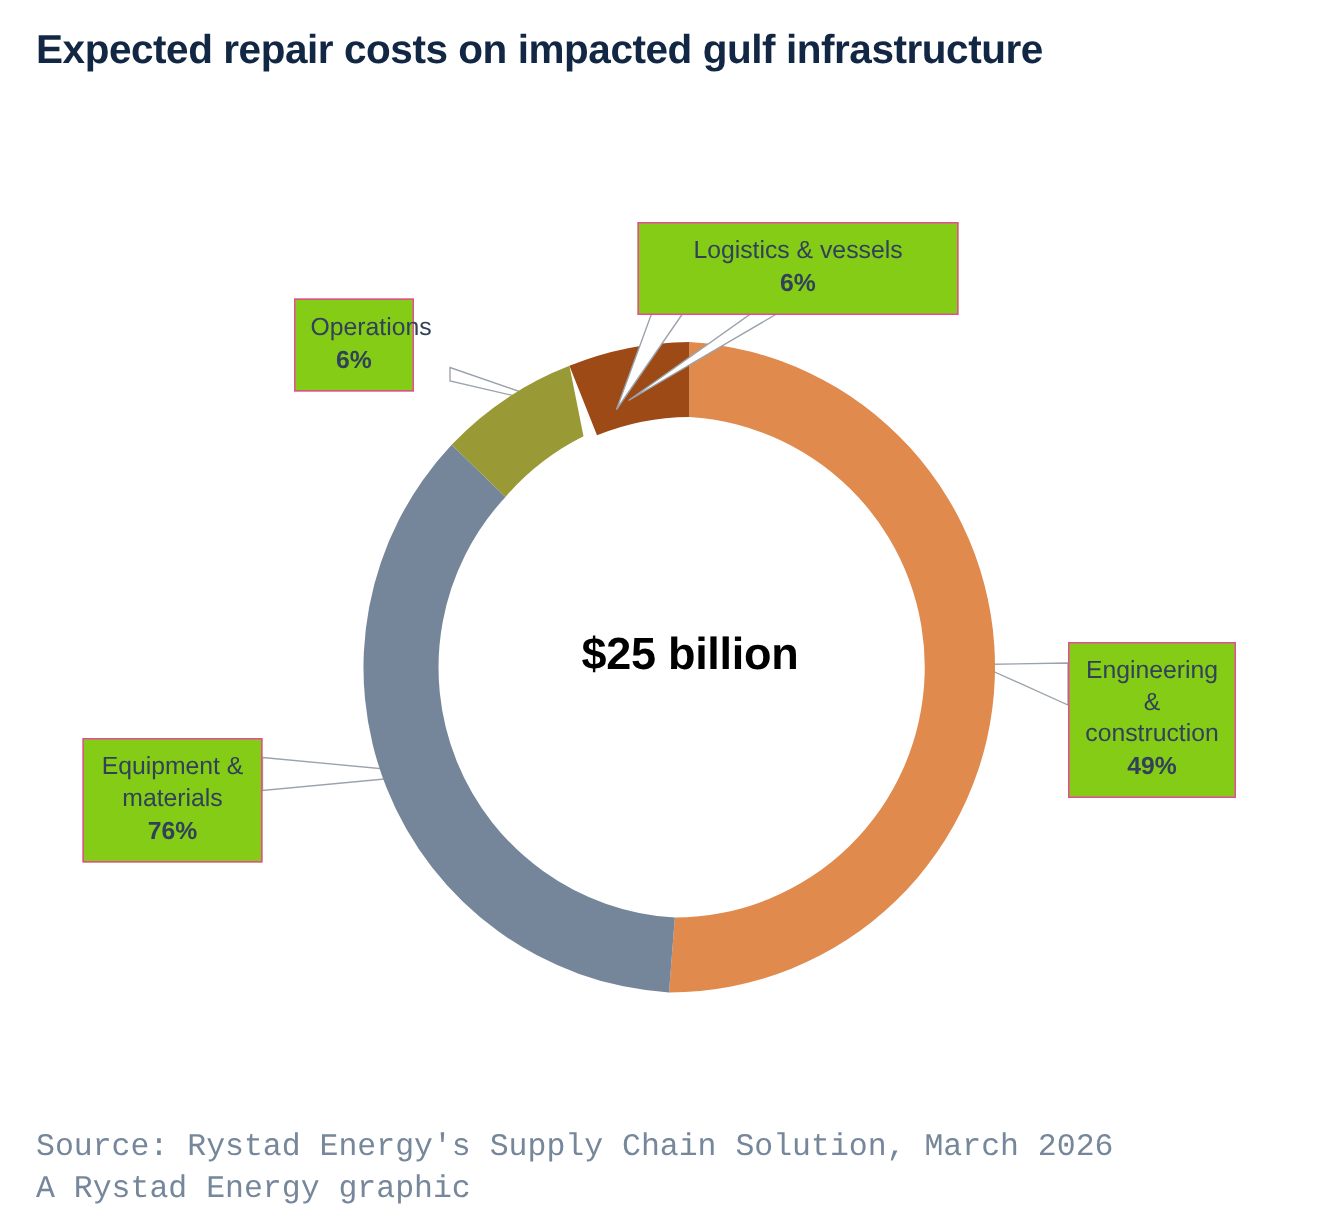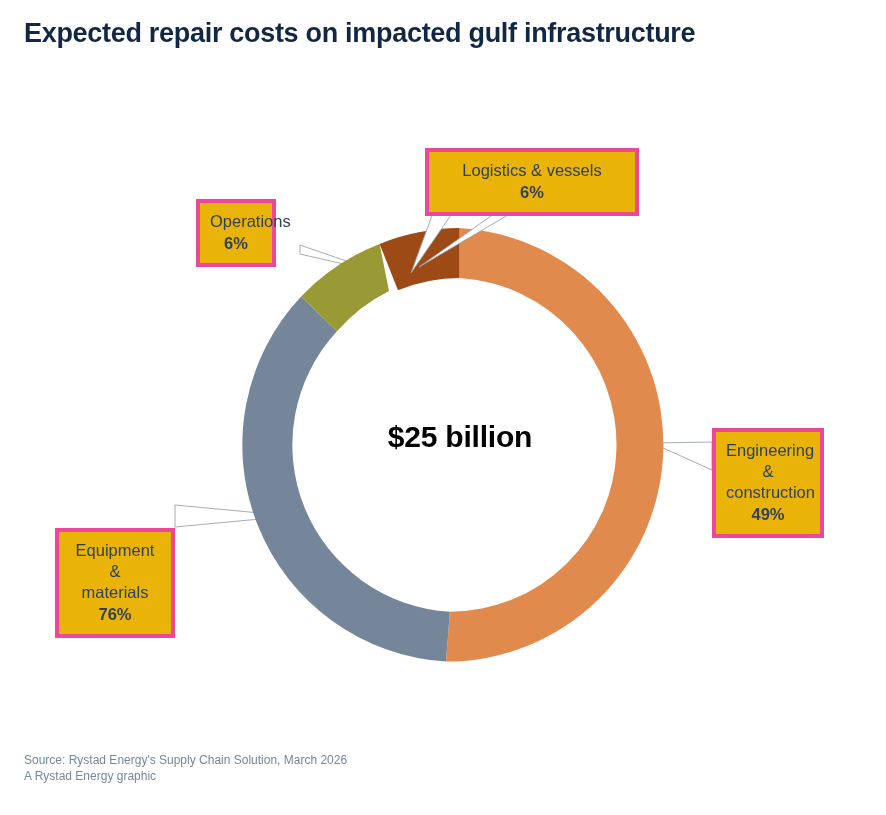--- a/index.html
+++ b/index.html
@@ -69,22 +69,22 @@
     text-align: center;
     font-size: 30px;
     font-weight: bold;
     color: #000000;
     letter-spacing: -0.2px;
   }
 
   
   .callout {
     position: absolute;
-    background: #eab308;
-    border: 4px solid #ec4899;
+    background: #84cc16;
+    border: 1px solid #ec4899;
     box-sizing: border-box;
     text-align: center;
     color: #31415a;
     font-size: 16.5px;
     line-height: 1.28;
     padding: 8px 10px 9px 10px;
     z-index: 5;
   }
   .callout .pct {
     font-weight: bold;
@@ -111,32 +111,32 @@
   }
   #callout-engineering {
     left: 712px;
     top: 428px;
     width: 112px;
   }
   #callout-equipment {
     left: 55px;
     top: 492px;
     width: 120px;
-    margin-top: 36px;
   }
 
   
   .footer {
     position: absolute;
     left: 24px;
     top: 752px;
     width: 700px;
     color: #76879b;
-    font-size: 12px;
+    font-size: 21px;
     line-height: 1.35;
+    font-family: Liberation Mono, monospace;
   }
   .footer div { white-space: nowrap; }
 </style>
 </head>
 <body>
 
 <div id="page">
 
   <div class="header">
     <div class="chart-title">Expected repair costs on impacted gulf infrastructure</div>

